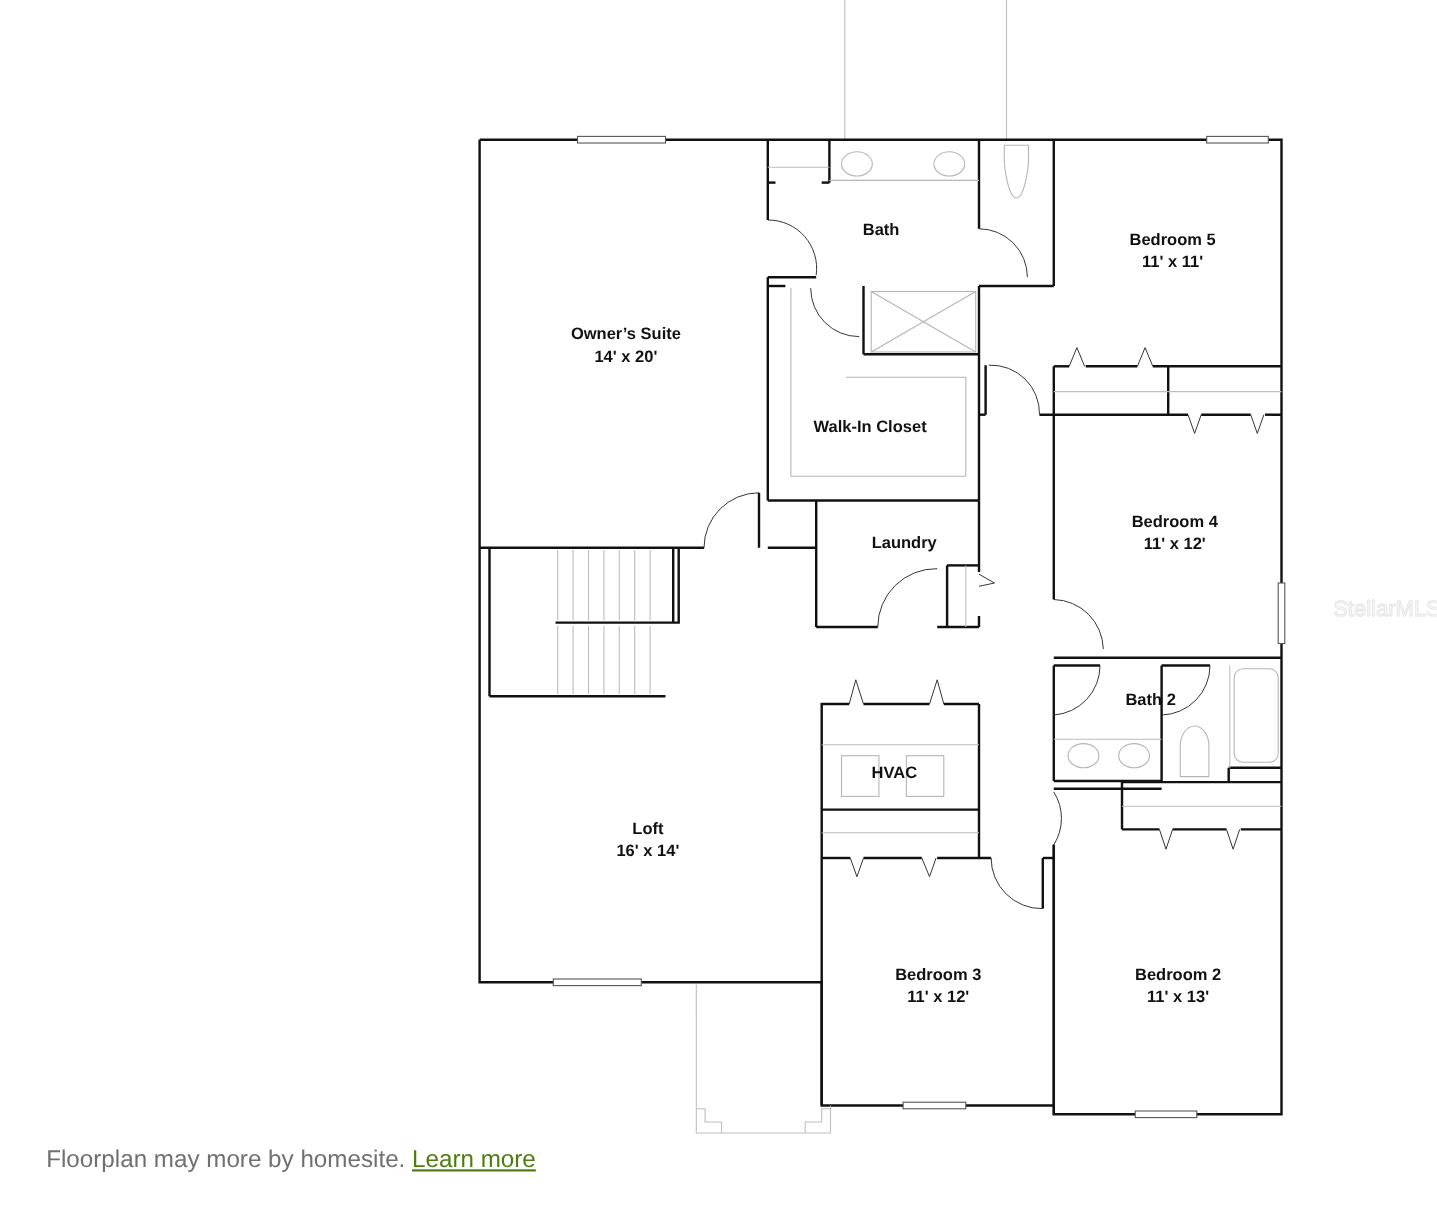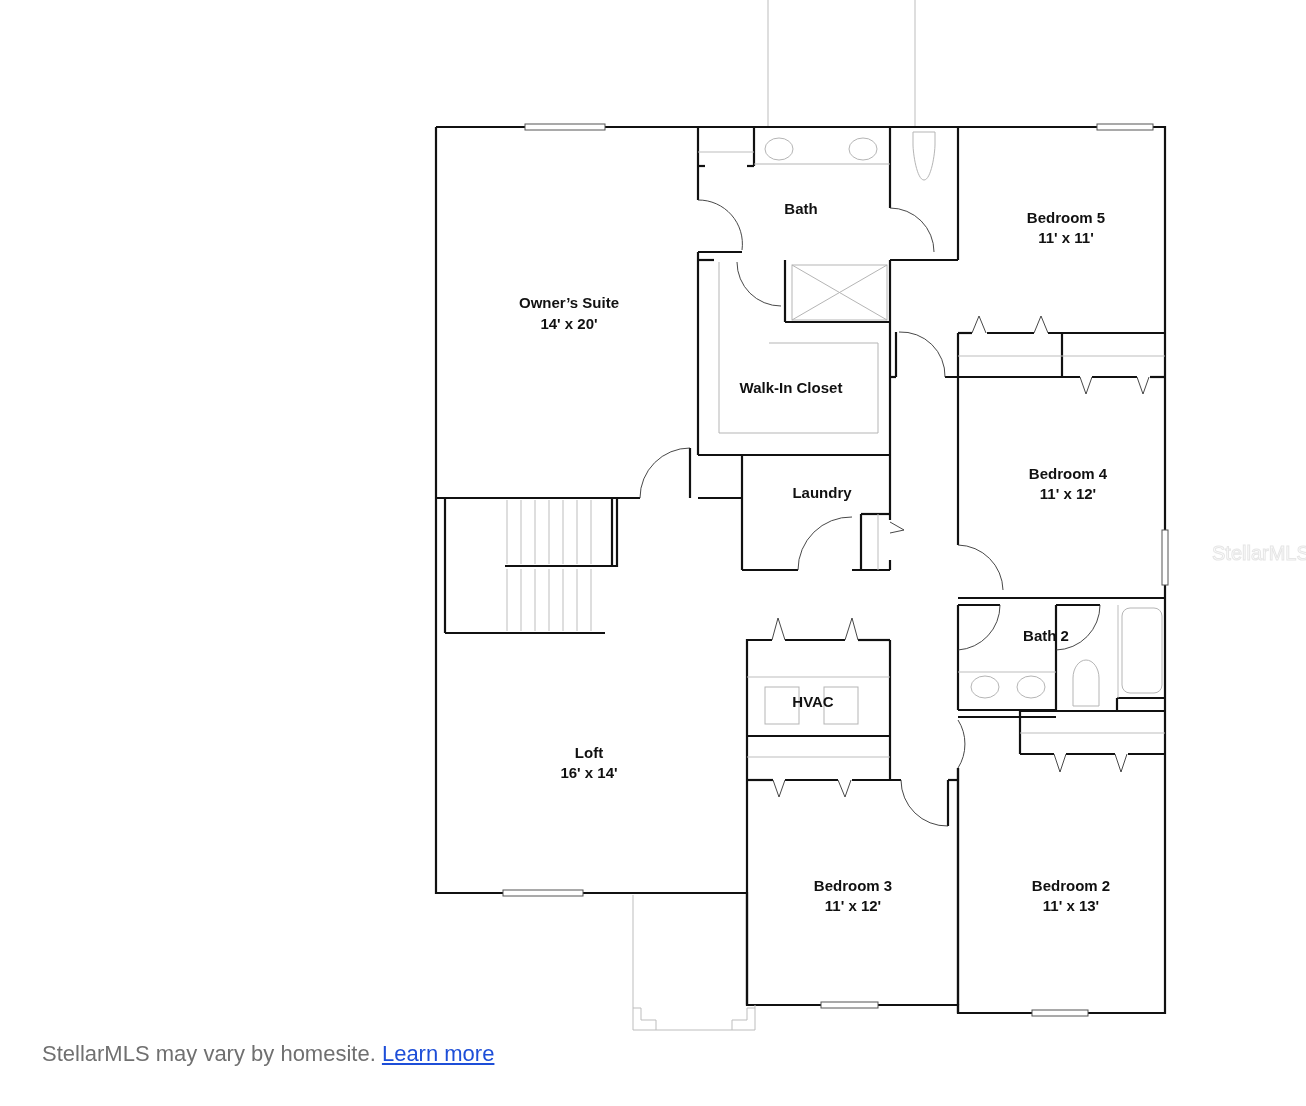--- a/index.html
+++ b/index.html
@@ -6,21 +6,21 @@
   body { width:1306px; height:1106px; position:relative; overflow:hidden; font-family:"Liberation Sans", sans-serif; }
   #plan { position:absolute; left:0; top:0; width:1306px; height:1106px; }
   .wall { stroke:#111; stroke-width:2.2; fill:none; }
   .thin { stroke:#bdbdbd; stroke-width:1; fill:none; }
   .door { stroke:#333; stroke-width:0.9; fill:none; }
   .fix { stroke:#b5b5b5; stroke-width:1; fill:none; }
   .win { stroke:#555; stroke-width:1; fill:#fff; }
   .label { font-family:"Liberation Sans", sans-serif; font-size:15px; font-weight:bold; fill:#111; text-anchor:middle; }
   .dim { font-family:"Liberation Sans", sans-serif; font-size:15px; font-weight:bold; fill:#111; text-anchor:middle; }
   .footer { position:absolute; left:42px; top:1041px; font-size:22px; color:#707070; }
-  .footer a { color:#1d4ed8; text-decoration:underline; cursor:pointer; }
+  .footer a { color:#4d7c0f; text-decoration:underline; cursor:pointer; }
   .watermark { font-family:"Liberation Sans", sans-serif; font-size:20px; fill:none; stroke:#e6e6e6; stroke-width:1; }
 </style>
 </head>
 <body>
 
 <svg id="plan" viewBox="0 0 1306 1106" xmlns="http://www.w3.org/2000/svg">
 
   <line class="thin" x1="768" y1="0" x2="768" y2="127"></line>
   <line class="thin" x1="915" y1="0" x2="915" y2="127"></line>
 
@@ -223,15 +223,15 @@
   <text class="label" x="853" y="891">Bedroom 3</text>
   <text class="dim" x="853" y="911">11' x 12'</text>
 
   <text class="label" x="1071" y="891">Bedroom 2</text>
   <text class="dim" x="1071" y="911">11' x 13'</text>
 
   <text class="watermark" x="1212" y="560">StellarMLS</text>
 </svg>
 
 <div class="footer">
-  <span>StellarMLS may vary by homesite.</span>
+  <span>Floorplan may more by homesite.</span>
   <a>Learn more</a>
 </div>
 
 </body></html>

